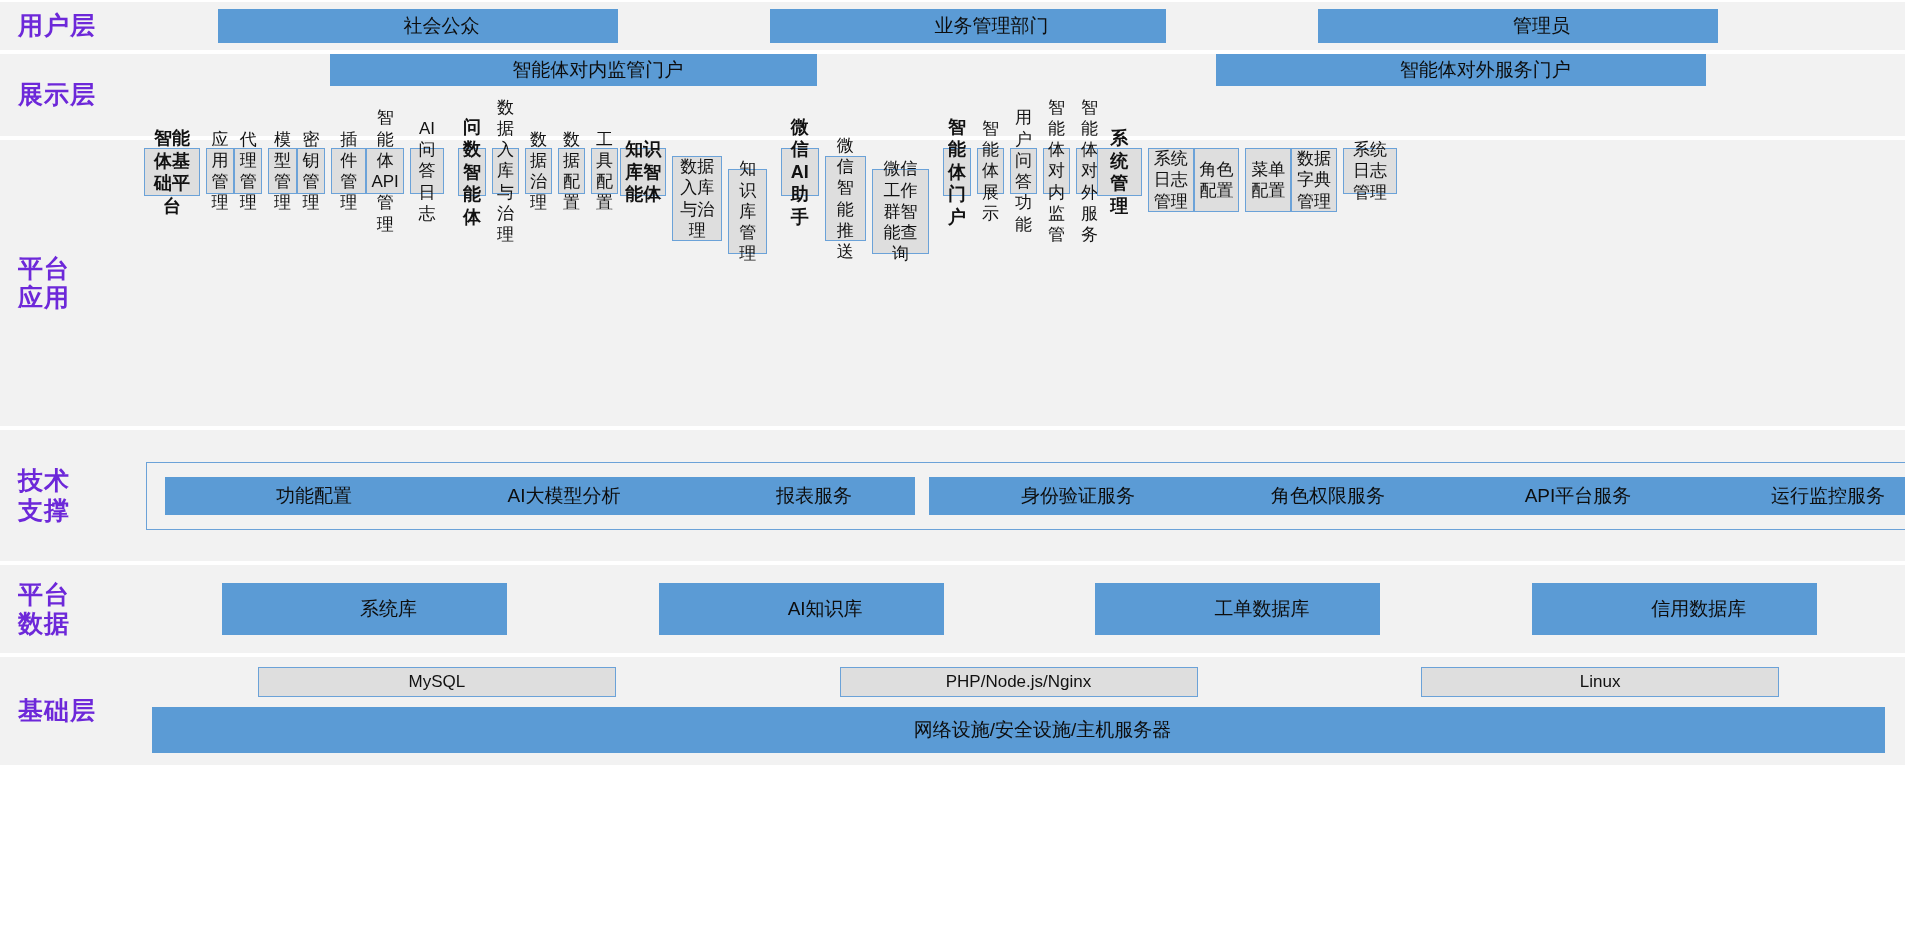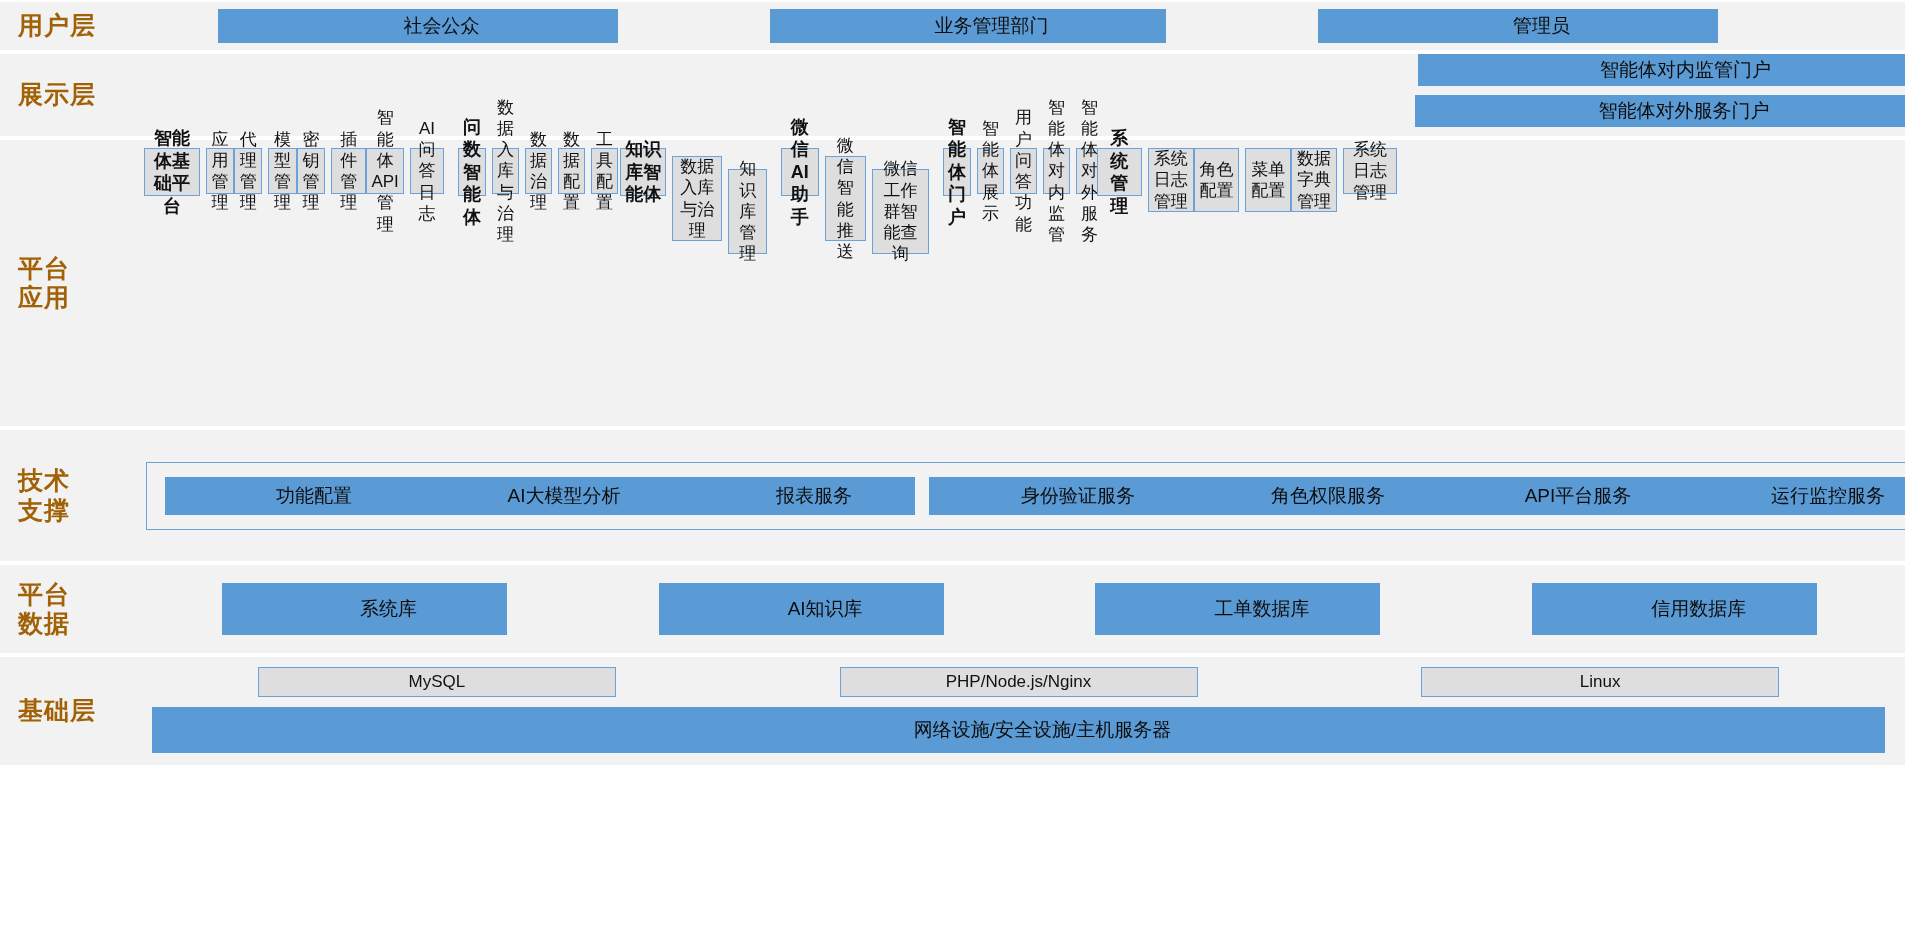--- a/index.html
+++ b/index.html
@@ -24,21 +24,21 @@
     width:130px;
     min-width:130px;
     display:flex;
     align-items:center;
     padding-left:18px;
     box-sizing:border-box;
     font-weight:bold;
     font-size:25px;
     letter-spacing:1px;
     line-height:1.18;
-    color:#a16207;
+    color:#6d28d9;
   }
   .band-label span{display:block;}
   .band-body{flex:1;display:flex;box-sizing:border-box;}
 
   
   .bluebox{
     background:#5B9BD5;
     color:#0d0d0d;
     display:flex;
     align-items:center;
@@ -72,21 +72,21 @@
   .ul-slot{display:flex;justify-content:center;}
   .ul-slot.s1{width:575px;}
   .ul-slot.s2{width:525px;}
   .ul-slot.s3{width:575px;}
   #user-layer .ul-slot.s1 .bluebox{width:400px;}
   #user-layer .ul-slot.s2 .bluebox{width:396px;}
   #user-layer .ul-slot.s3 .bluebox{width:400px;}
 
   
   #presentation-layer{height:86px;}
-  #presentation-layer .band-body{align-items:flex-end;flex-direction:column;}
+  #presentation-layer .band-body{align-items:flex-start;}
   #presentation-layer .bluebox{height:32px;font-size:19px;}
   .pl-slot{display:flex;justify-content:center;flex:1;}
   #presentation-layer .pl-slot.a .bluebox{width:487px;}
   #presentation-layer .pl-slot.b .bluebox{width:490px;}
 
   
   #platform-apps{height:290px;}
   #platform-apps .band-body{
     padding:8px 12px 8px 14px;
     gap:14px;

